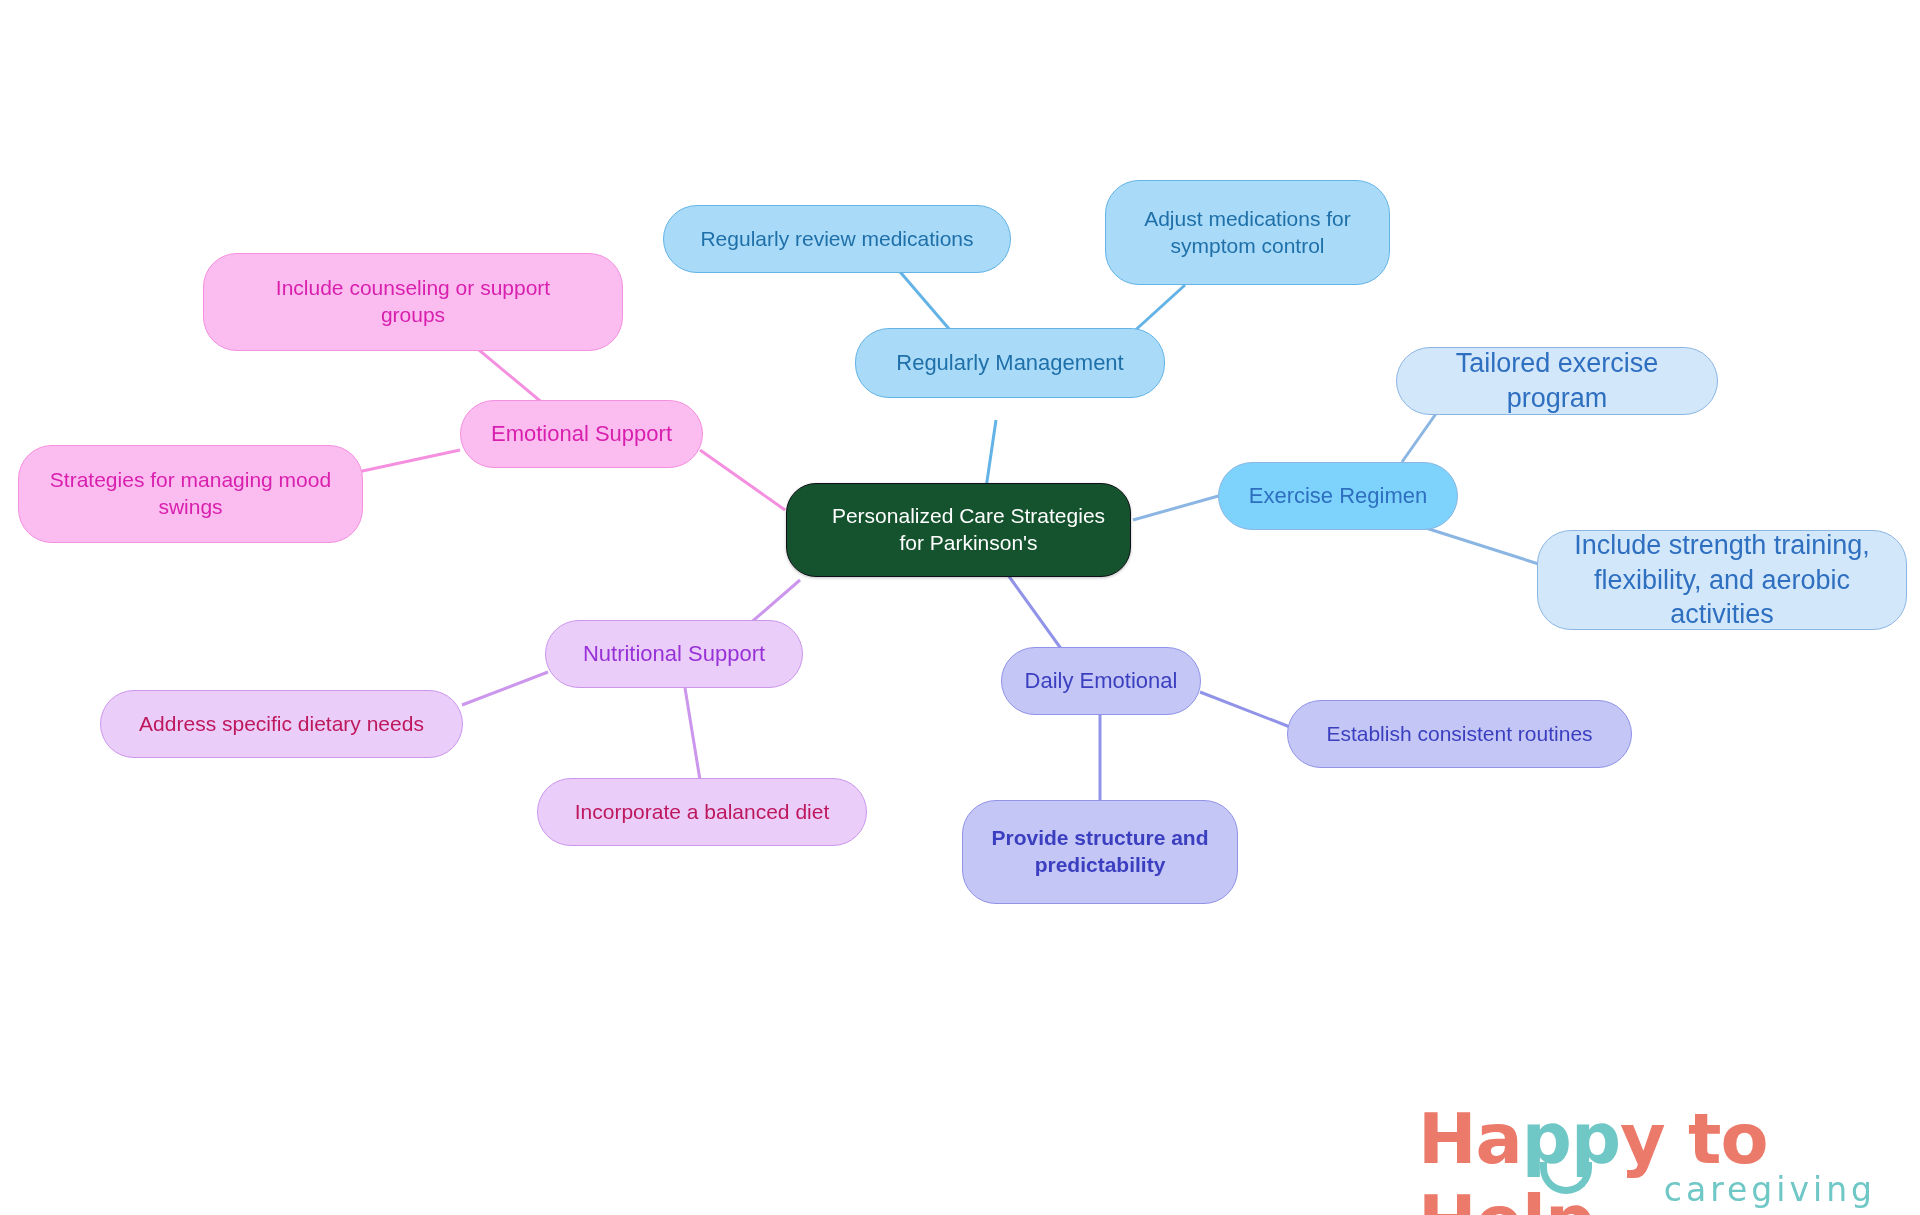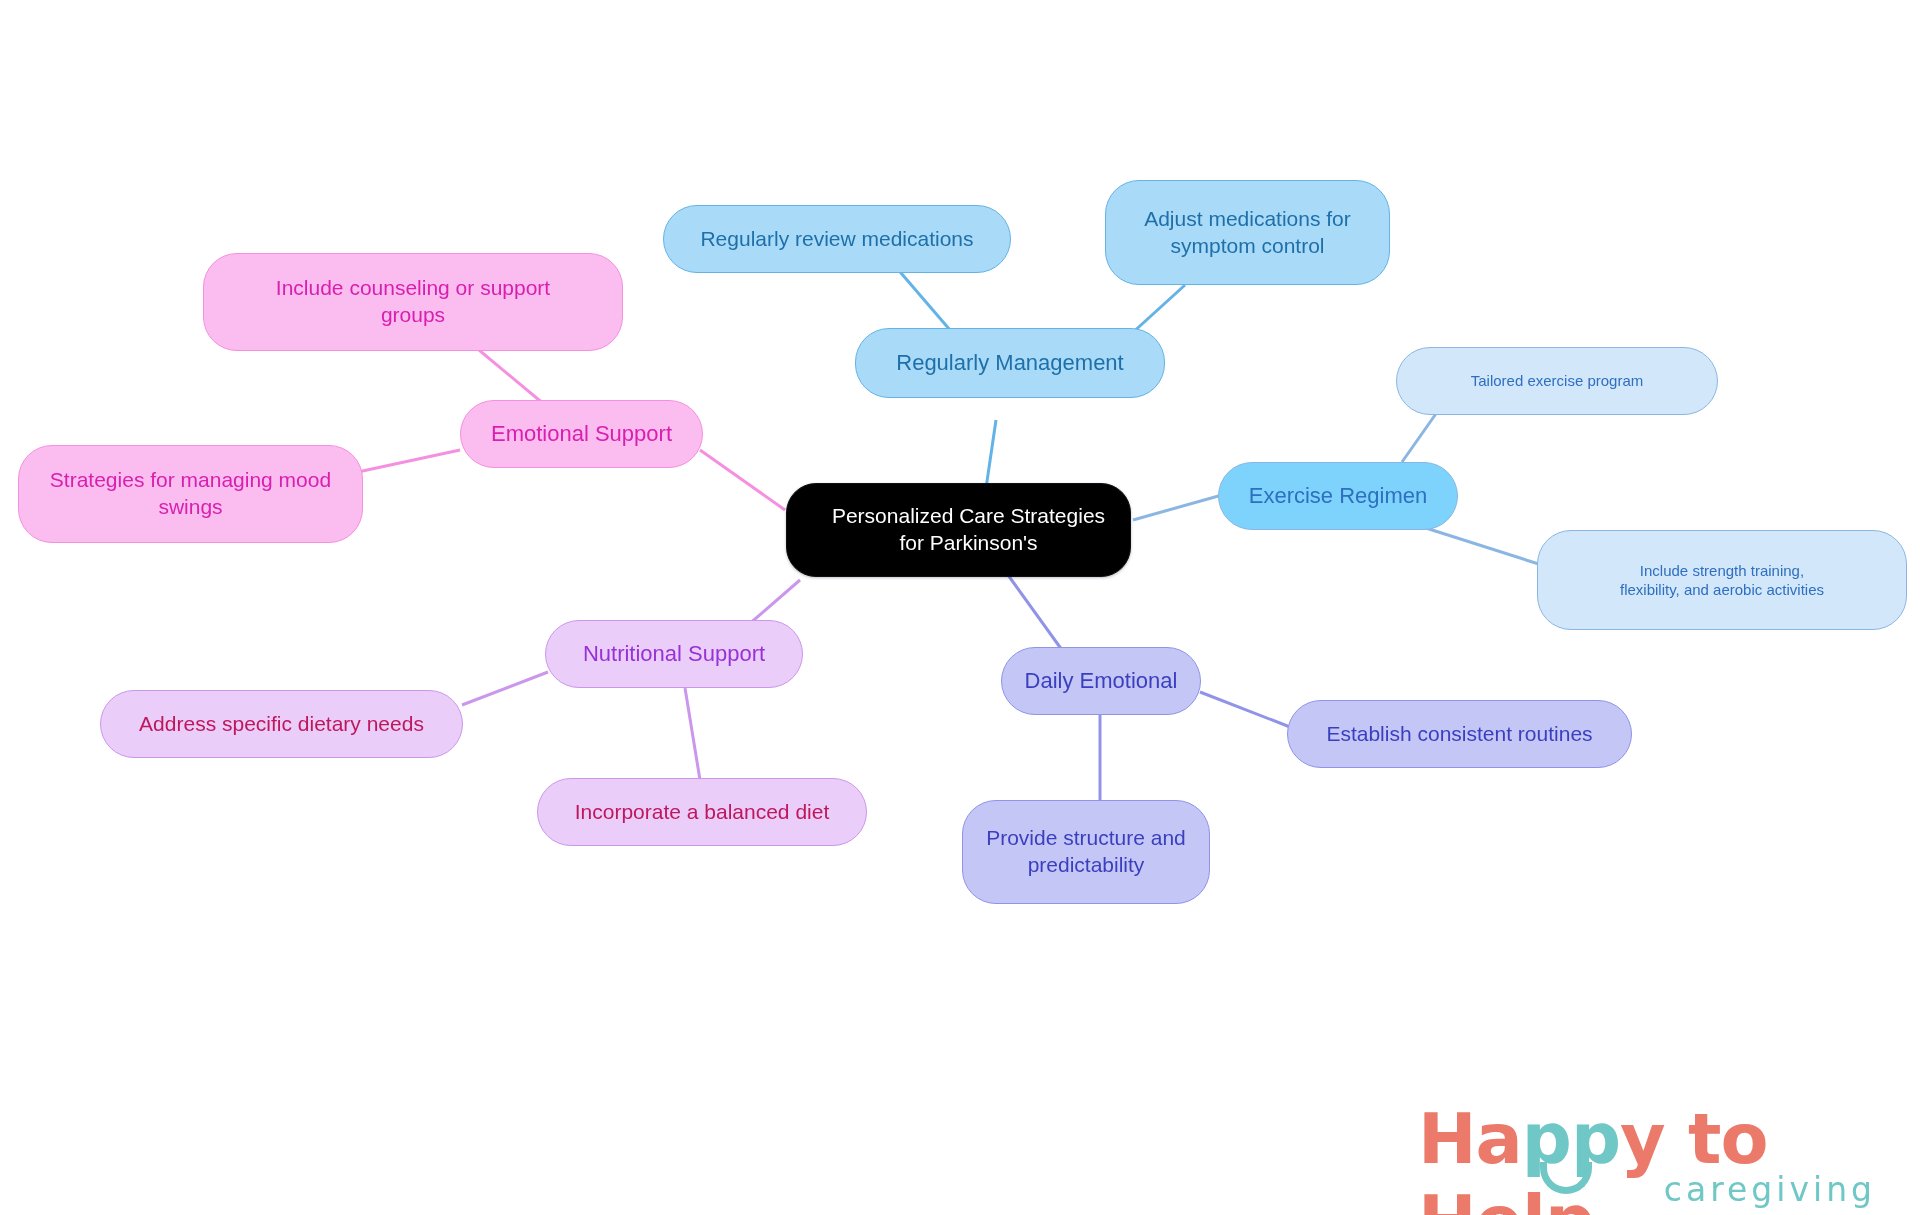--- a/index.html
+++ b/index.html
@@ -27,39 +27,39 @@
     align-items: center;
     justify-content: center;
     text-align: center;
     border-radius: 34px;
     border: 1.5px solid transparent;
     line-height: 1.28;
     padding: 6px 14px;
     white-space: pre-line;
   }
   .node.root {
-    background: #000000;
+    background: #14532d;
     border-color: #0d1117;
     color: #ffffff;
     font-size: 21px;
     border-radius: 30px;
     box-shadow: 0 1px 3px rgba(0,0,0,0.25);
     padding-left: 34px;
   }
   .node.blue-main {
     background: #a9dbf9; border-color: #63b3e6; color: #1f6fa8; font-size: 22px;
   }
   .node.blue-leaf {
     background: #a9dbf9; border-color: #63b3e6; color: #1f6fa8; font-size: 21px;
   }
   .node.blue2-main {
     background: #7dd3fc; border-color: #8bb6e3; color: #2e6fc0; font-size: 22px;
   }
   .node.blue2-leaf {
-    background: #d3e7fb; border-color: #8bb6e3; color: #2e6fc0; font-size: 15px;
+    background: #d3e7fb; border-color: #8bb6e3; color: #2e6fc0; font-size: 27px;
   }
   .node.indigo-main {
     background: #c4c7f6; border-color: #9093e8; color: #3b3fbf; font-size: 22px;
   }
   .node.indigo-leaf {
     background: #c4c7f6; border-color: #9093e8; color: #3b3fbf; font-size: 21px;
   }
   .node.purple-main {
     background: #ebcdfa; border-color: #cb96ec; color: #9732d6; font-size: 22px;
   }
@@ -148,21 +148,21 @@
 symptom control</div>
   <div class="node blue-leaf" style="left:663px; top:205px; width:348px; height:68px;">Regularly review medications</div>
 
   <div class="node blue2-main" style="left:1218px; top:462px; width:240px; height:68px;">Exercise Regimen</div>
   <div class="node blue2-leaf" style="left:1396px; top:347px; width:322px; height:68px;">Tailored exercise program</div>
   <div class="node blue2-leaf" style="left:1537px; top:530px; width:370px; height:100px;">Include strength training,
 flexibility, and aerobic activities</div>
 
   <div class="node indigo-main" style="left:1001px; top:647px; width:200px; height:68px;">Daily Emotional</div>
   <div class="node indigo-leaf" style="left:1287px; top:700px; width:345px; height:68px;">Establish consistent routines</div>
-  <div class="node indigo-leaf" style="left:962px; top:800px; width:248px; height:104px;">Provide structure and
+  <div class="node indigo-leaf" style="left:962px; top:800px; width:276px; height:104px;font-weight:bold;">Provide structure and
 predictability</div>
 
   <div class="node purple-main" style="left:545px; top:620px; width:258px; height:68px;">Nutritional Support</div>
   <div class="node purple-leaf" style="left:100px; top:690px; width:363px; height:68px;">Address specific dietary needs</div>
   <div class="node purple-leaf" style="left:537px; top:778px; width:330px; height:68px;">Incorporate a balanced diet</div>
 
   <div class="node pink-main" style="left:460px; top:400px; width:243px; height:68px;">Emotional Support</div>
   <div class="node pink-leaf" style="left:203px; top:253px; width:420px; height:98px;">Include counseling or support
 groups</div>
   <div class="node pink-leaf" style="left:18px; top:445px; width:345px; height:98px;">Strategies for managing mood

